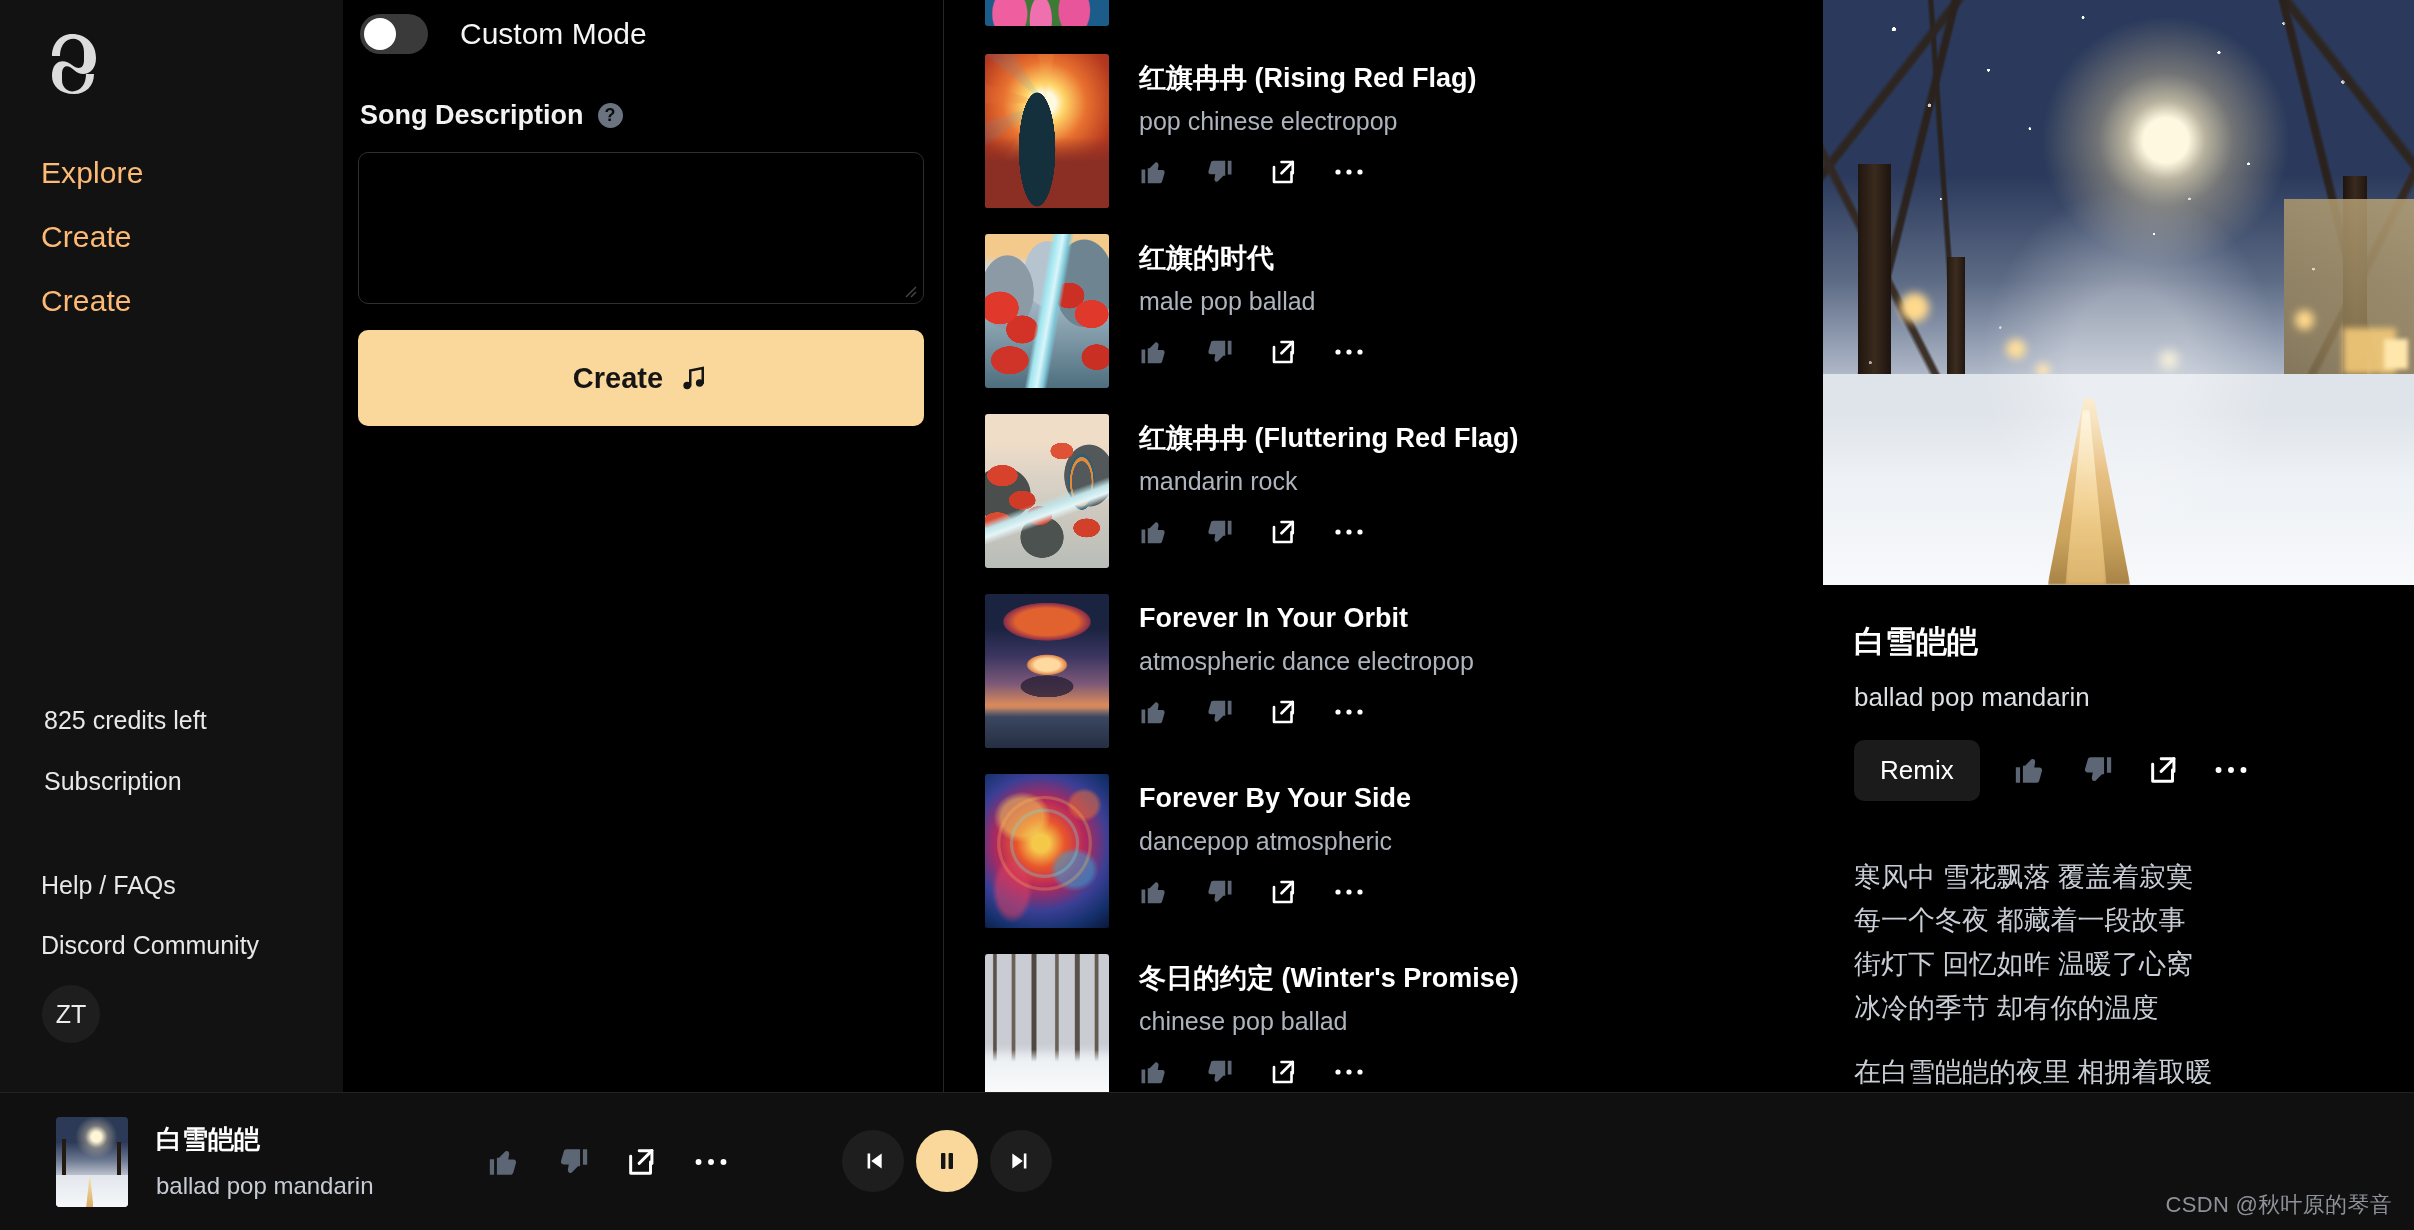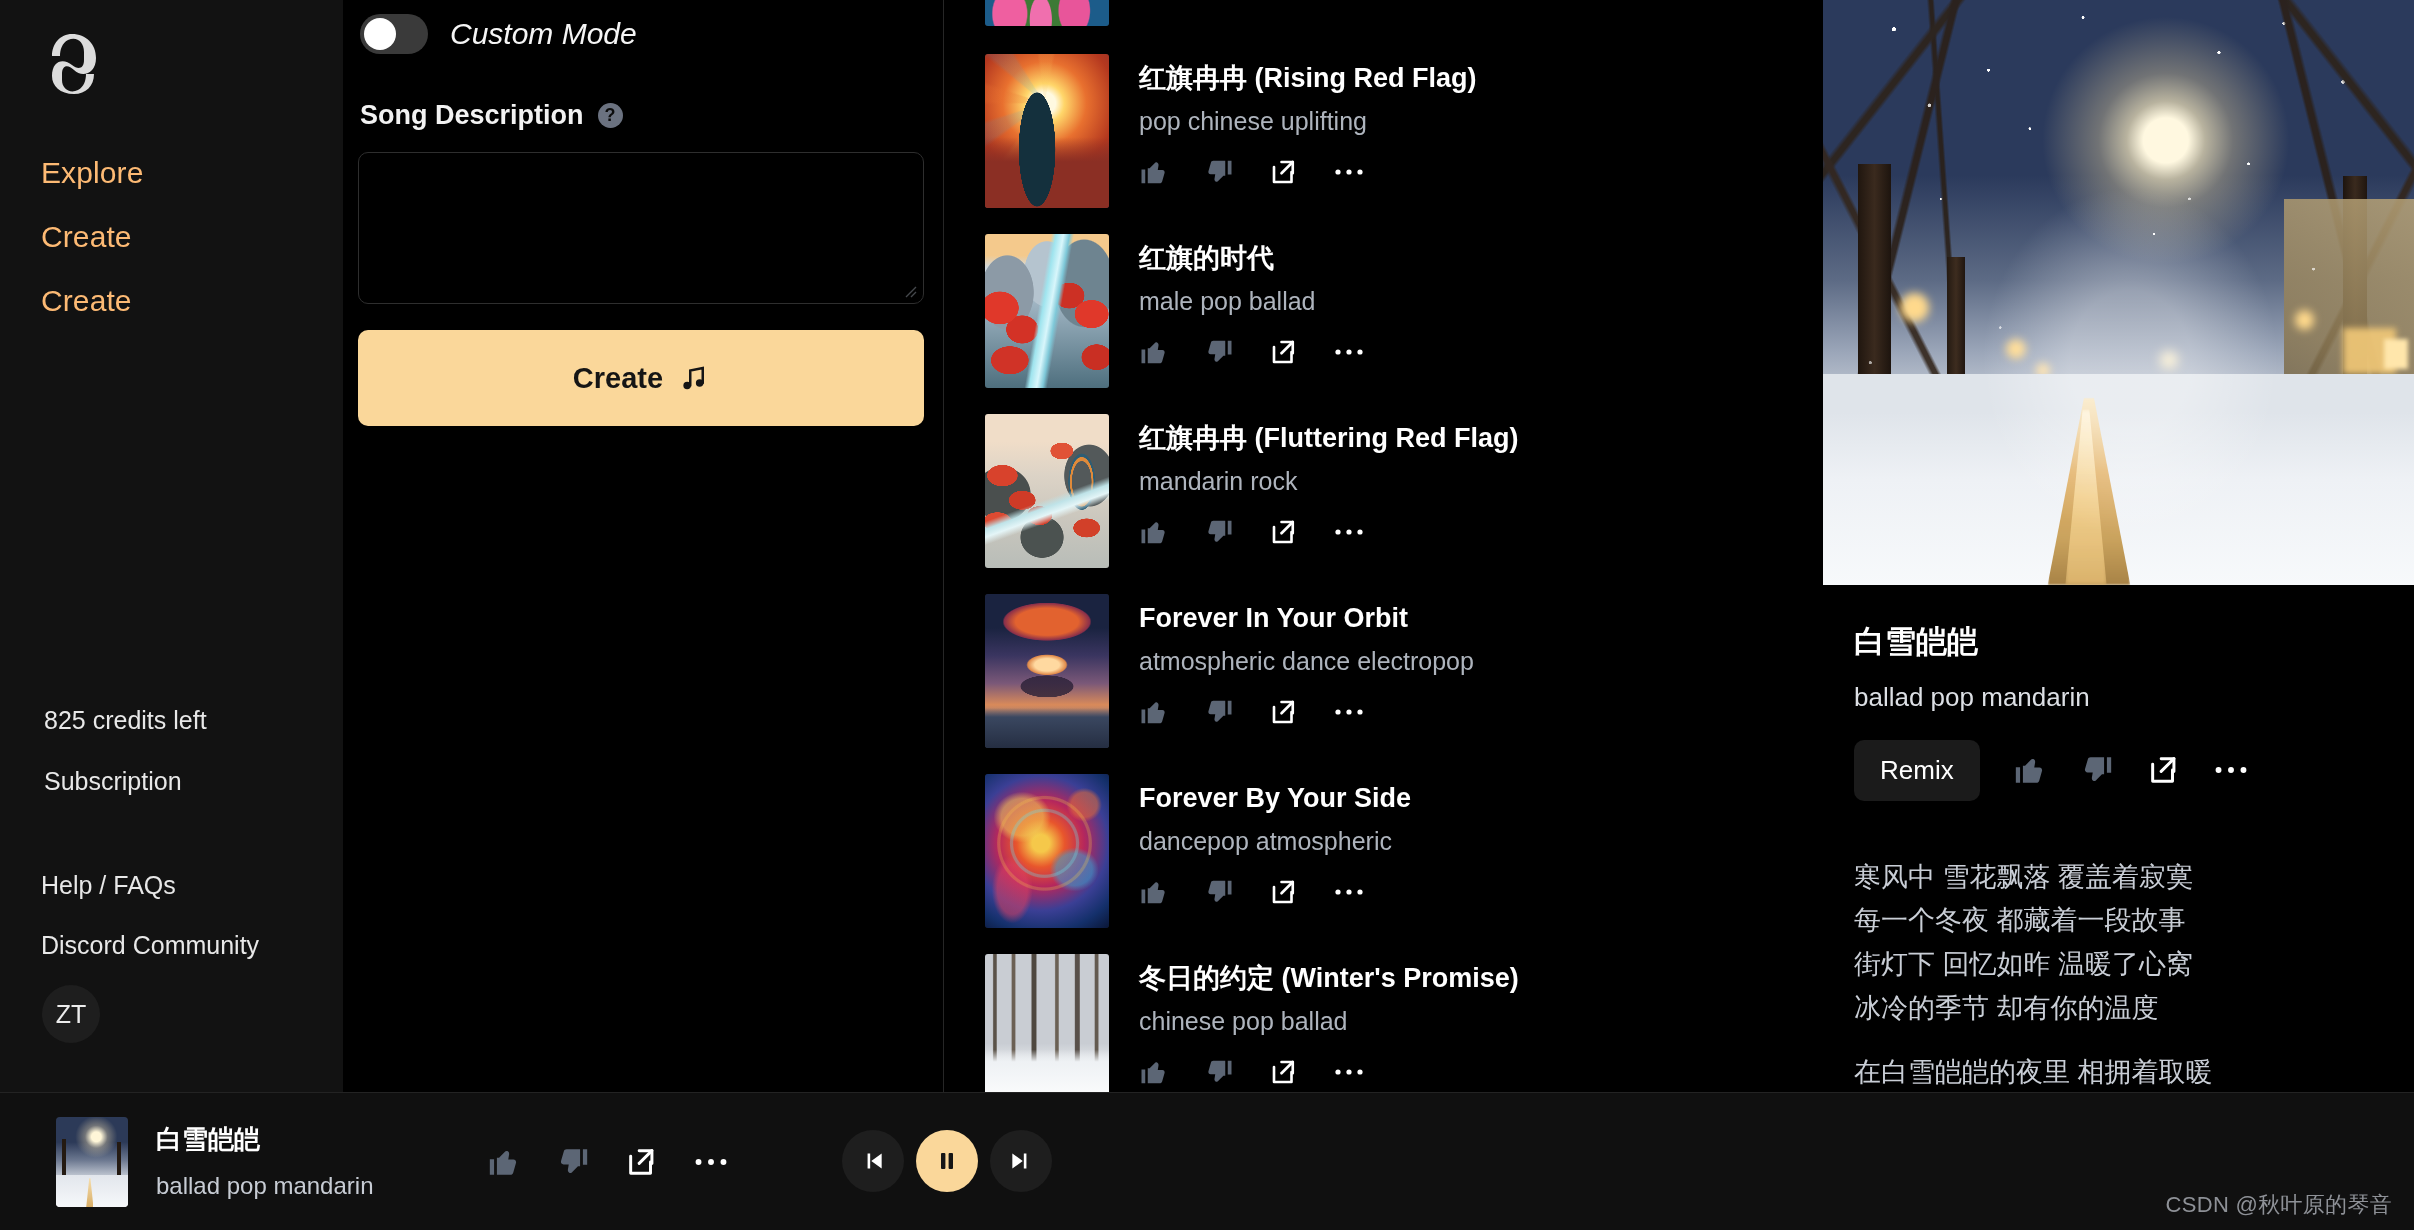--- a/index.html
+++ b/index.html
@@ -32,21 +32,21 @@
     border-radius:50%; background:#1e1e1e;
     display:flex; align-items:center; justify-content:center;
     font-size:25px; color:#ededed; cursor:pointer;
   }
 
   
   .create-panel {
     position:absolute; left:343px; top:0; width:600px; height:1092px;
     background:#000; padding:10px 0 0 0;
   }
-  .toggle-row { position:absolute; left:17px; top:14px; display:flex; align-items:center; gap:22px;font-style:italic; }
+  .toggle-row { position:absolute; left:17px; top:14px; display:flex; align-items:center; gap:32px; }
   .toggle {
     width:68px; height:40px; border-radius:20px; background:#3a3a3a;
     position:relative; cursor:pointer; flex:none;
   }
   .toggle .knob {
     position:absolute; left:4px; top:4px; width:32px; height:32px;
     border-radius:50%; background:#fff;
   }
   .toggle-label { font-size:30px; color:#f5f5f5; }
 
@@ -215,21 +215,21 @@
         <div class="art" style="background:
             radial-gradient(circle at 48% 32%, #fff9e0 0 9%, #ffd66a 16%, #e8702f 34%, #b4381f 58%, #5b2338 100%);"></div>
         <div class="art" style="background:
             conic-gradient(from 200deg at 48% 32%, #f7c35a22 0 4%, #0000 5% 9%, #3da3d822 10% 14%, #0000 15% 19%,
             #e8702f33 20% 24%, #0000 25% 30%, #3da3d822 31% 35%, #0000 36% 42%, #f7c35a22 43% 47%, #0000 48%);"></div>
         <div class="art" style="background:linear-gradient(0deg, #8b2f24 0 30%, #0000 46%);"></div>
         <div class="art" style="background:radial-gradient(ellipse 16% 40% at 42% 62%, #14303d 0 92%, #0000 93%);"></div>
       </div>
       <div class="song-meta">
         <div class="song-title">红旗冉冉 (Rising Red Flag)</div>
-        <div class="song-style">pop chinese uplifting</div>
+        <div class="song-style">pop chinese electropop</div>
         <div class="song-actions">
           <span class="act">
             <svg width="30" height="30" viewBox="0 0 24 24" fill="#5c6675">
                 <path d="M2 10h3v11H2zM7 21h9.5c1 0 1.8-.6 2-1.5l2-7c.2-1.1-.6-2.2-1.8-2.2H15l.6-3.6c.2-1-.3-2-1.2-2.4-.7-.3-1.5 0-1.9.7L8.5 9H7z"></path>
               </svg>
           </span>
           <span class="act">
             <svg width="30" height="30" viewBox="0 0 24 24" fill="#5c6675">
                 <path d="M22 14h-3V3h3zM17 3H7.5c-1 0-1.8.6-2 1.5l-2 7C3.3 12.6 4.1 13.7 5.3 13.7H9l-.6 3.6c-.2 1 .3 2 1.2 2.4.7.3 1.5 0 1.9-.7L15.5 15H17z"></path>
               </svg>

